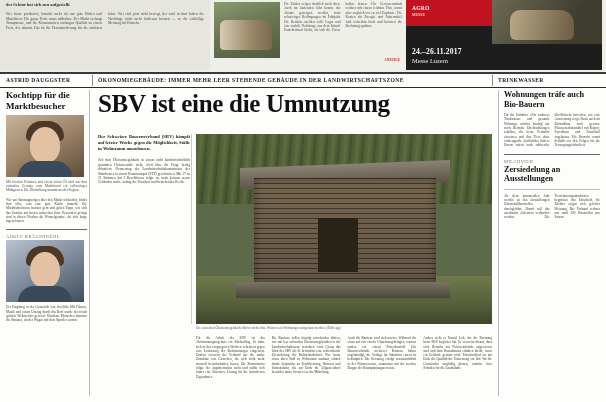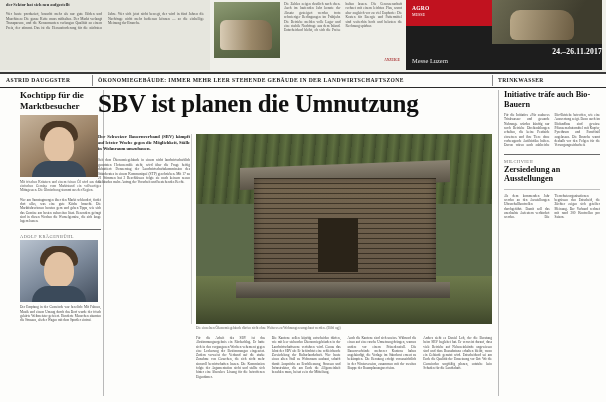--- a/index.html
+++ b/index.html
@@ -129,21 +129,20 @@
     left: 0; bottom: 0;
     width: 196px; height: 26px;
     background: #1d1d1d;
     color: #ffffff;
   }
   .top-ad-3 .date {
     font-size: 7.6px;
     font-weight: bold;
     padding: 3px 0 0 6px;
     letter-spacing: .2px;
-    text-align: right;
   }
   .top-ad-3 .place {
     font-size: 6.4px;
     padding: 1px 0 0 6px;
     color: #e8e8e8;
   }
 
   
   .section-bar {
     position: absolute;
@@ -167,21 +166,21 @@
   .section-bar .vline {
     position: absolute;
     top: 1px;
     width: 1px; height: 11px;
     background: #8a8a8a;
   }
 
   
   .col-left {
     position: absolute;
-    left: 20px; top: 90px;
+    left: 6px; top: 90px;
     width: 84px; height: 306px;
     border-right: 1px solid #b9b9b9;
     padding-right: 2px;
     box-sizing: border-box;
   }
   .kicker {
     font-size: 4.4px;
     letter-spacing: .5px;
     color: #6a6a6a;
     text-transform: uppercase;
@@ -450,21 +449,21 @@
         <div class="hair"></div>
         <div class="face"></div>
         <div class="shoulders"></div>
       </div>
       <div class="body-txt">Der Empfang in der Gemeinde war herzlich: Mit Fahnen, Musik und einem Umzug durch das Dorf wurde der frisch gekürte Weltmeister gefeiert. Hunderte Menschen säumten die Strassen, als der Wagen mit dem Sportler eintraf.</div>
     </div>
   </div>
 
   <div class="col-main">
 
-    <h1 class="main-title">SBV ist planen die Umnutzung</h1>
+    <h1 class="main-title">SBV ist eine die Umnutzung</h1>
 
     <div class="lead-col-divider"></div>
 
     <div class="lead-wrap">
       <div class="lead">Der Schweizer Bauernverband (SBV) kämpft auf letzter Woche gegen die Möglichkeit, Ställe in Wohnraum umzubauen.</div>
       <div class="lead-body">Seit dem Ökonomiegebäude in einem nicht landwirtschaftlich genutzten Hofensemble steht, wird über die Frage heftig debattiert: Donnerstag der Landwirtschaftskommission des Ständerates in einem Kommuniqué (STP) geschrieben. Mit 17 zu 21 Stimmen hat 2 Beschlüssen folgte sie nach keinem neuen Gebäuden mehr. Antrag der Vorarbeit und bestehendes Recht.</div>
     </div>
 
     <div class="main-photo">
       <div class="mp-sky"></div>
@@ -484,21 +483,21 @@
       <p>Für die Arbeit des SBV ist das Abstimmungsergebnis ein Rückschlag. Er hatte sich in den vergangenen Wochen vehement gegen eine Lockerung der Bestimmungen eingesetzt. Zudem verweist der Verband auf die starke Zunahme von Gesuchen, die sich nicht mehr sinnvoll bewirtschaften lassen. Die Kommission folgte der Argumentation nicht und stellte sich hinter eine liberalere Lösung für die betroffenen Eigentümer.</p>
       <p>Die Kantone sollen künftig entscheiden dürfen, wie mit leer stehenden Ökonomiegebäuden in der Landwirtschaftszone verfahren wird. Genau das lehnt der SBV ab: Er befürchtet eine schleichende Zersiedelung der Kulturlandschaft. Wer heute einen alten Stall zu Wohnraum ausbaut, schafft damit Ansprüche an Erschliessung, Strassen und Infrastruktur, die am Ende die Allgemeinheit bezahlen muss, heisst es in der Mitteilung.</p>
       <p>Auch die Kantone sind sich uneins. Während die einen auf eine rasche Umsetzung drängen, warnen andere vor einem Präzedenzfall. Die Bauernverbände mehrerer Kantone haben angekündigt, die Vorlage im Ständerat erneut zu bekämpfen. Die Beratung erfolgt voraussichtlich in der Wintersession, zusammen mit der zweiten Etappe der Raumplanungsrevision.</p>
       <p>Anders sieht es Daniel Loh, der die Beratung beim SBV begleitet hat. Er verweist darauf, dass viele Betriebe auf Nebeneinkünfte angewiesen sind und dass Bausubstanz erhalten bleibt, wenn ein Gebäude genutzt wird. Entscheidend sei am Ende die Qualität der Umsetzung vor Ort: Wo die Gemeinden sorgfältig planen, entstehe kein Schaden für die Landschaft.</p>
     </div>
   </div>
 
   <div class="col-right">
 
     <div>
-      <div class="right-head">Initiative träfe auch Bio-Bauern</div>
+      <div class="right-head">Wohnungen träfe auch Bio-Bauern</div>
       <div class="right-body">Für die Initiative «Für sauberes Trinkwasser und gesunde Nahrung» würden künftig nur noch Betriebe Direktzahlungen erhalten, die keine Pestizide einsetzen und ihre Tiere ohne vorbeugende Antibiotika halten. Davon wären auch zahlreiche Bio-Betriebe betroffen, wie eine Auswertung zeigt. Denn auch im Biolandbau sind gewisse Pflanzenschutzmittel mit Kupfer, Pyrethrum und Paraffinöl zugelassen. Die Branche warnt deshalb vor den Folgen für die Versorgungssicherheit.</div>
     </div>
 
     <div class="rule"></div>
 
     <div>
       <div class="kicker">MILCHVIEH</div>
       <div class="right-head">Zersiedelung an Ausstellungen</div>
       <div class="hr-thin"></div>
       <div class="right-body">Ab dem kommenden Jahr werden an den Ausstellungen Ultraschallkontrollen durchgeführt. Damit soll das unerlaubte Aufeutern verhindert werden. Die Tierschutzorganisationen begrüssen den Entscheid, die Züchter zeigen sich geteilter Meinung. Der Verband rechnet mit rund 200 Kontrollen pro Saison.</div>

